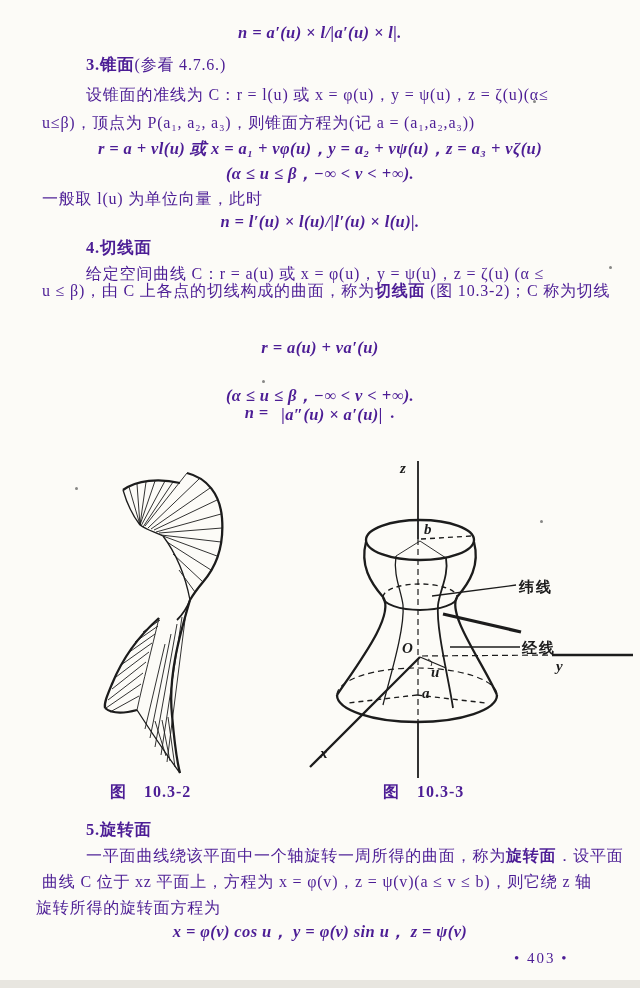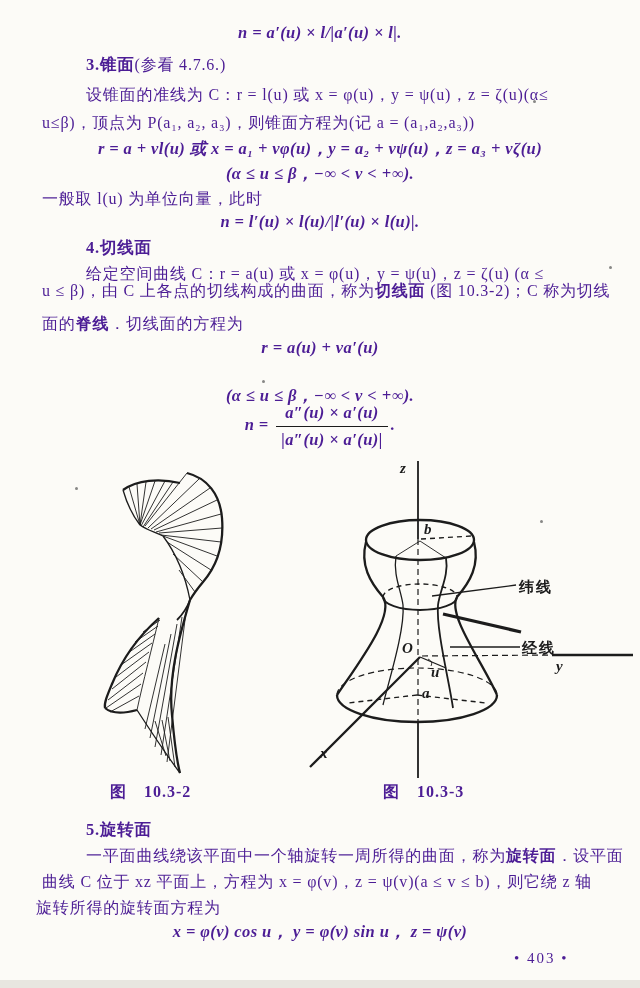--- a/index.html
+++ b/index.html
@@ -43,25 +43,24 @@
   <div class="line" style="top:84px;left:86px">设锥面的准线为 C：r = l(u) 或 x = φ(u)，y = ψ(u)，z = ζ(u)(α≤</div>
   <div class="line" style="top:112px;left:42px">u≤β)，顶点为 P(a₁, a₂, a₃)，则锥面方程为(记 a = (a₁,a₂,a₃))</div>
   <div class="line center mathline" style="top:138px">r = a + vl(u)  或  x = a₁ + vφ(u)，y = a₂ + vψ(u)，z = a₃ + vζ(u)</div>
   <div class="line center mathline" style="top:163px">(α ≤ u ≤ β，−∞ &lt; v &lt; +∞).</div>
   <div class="line center mathline" style="top:211px">n = l′(u) × l(u)/|l′(u) × l(u)|.</div>
   <div class="line" style="top:188px;left:42px">一般取 l(u) 为单位向量，此时</div>
 
   <div class="line hd" style="top:237px;left:86px">4.切线面</div>
   <div class="line" style="top:263px;left:86px">给定空间曲线 C：r = a(u) 或 x = φ(u)，y = ψ(u)，z = ζ(u) (α ≤</div>
   <div class="line" style="top:280px;left:42px"><span>u ≤ β)，由 C 上各点的切线构成的曲面，称为</span><b class="term">切线面</b><span> (图 10.3-2)；C 称为切线</span></div>
-  <div class="line" style="top:313px;left:42px"><span>面的</span><b class="term">脊线</b><span>．切线面的方程为</span></div>
   <div class="line center mathline" style="top:337px">r = a(u) + va′(u)</div>
   <div class="line center mathline" style="top:385px">(α ≤ u ≤ β，−∞ &lt; v &lt; +∞).</div>
   <div class="line center" style="top:402px">
-    <span class="mathline">n = </span><span class="frac"><span class="num mathline">a″(u) × a′(u)</span><span class="den mathline">|a″(u) × a′(u)|</span></span><span class="mathline">.</span>
+    <span class="mathline">n = </span><span class="frac"><span class="den mathline">|a″(u) × a′(u)|</span></span><span class="mathline">.</span>
   </div>
 
   <svg style="left:55px;top:462px" width="200" height="325" viewBox="0 0 200 325">
     <g>
 
       <path class="bold2" d="M 68 28 C 82 18, 104 16, 125 21"></path>
       <path class="mid" d="M 68 28 C 72 42, 78 54, 85 63"></path>
       <line class="thin" x1="85" y1="63" x2="74" y2="25"></line>
       <line class="thin" x1="85" y1="63" x2="82" y2="22"></line>
       <line class="thin" x1="85" y1="63" x2="91" y2="20"></line>

